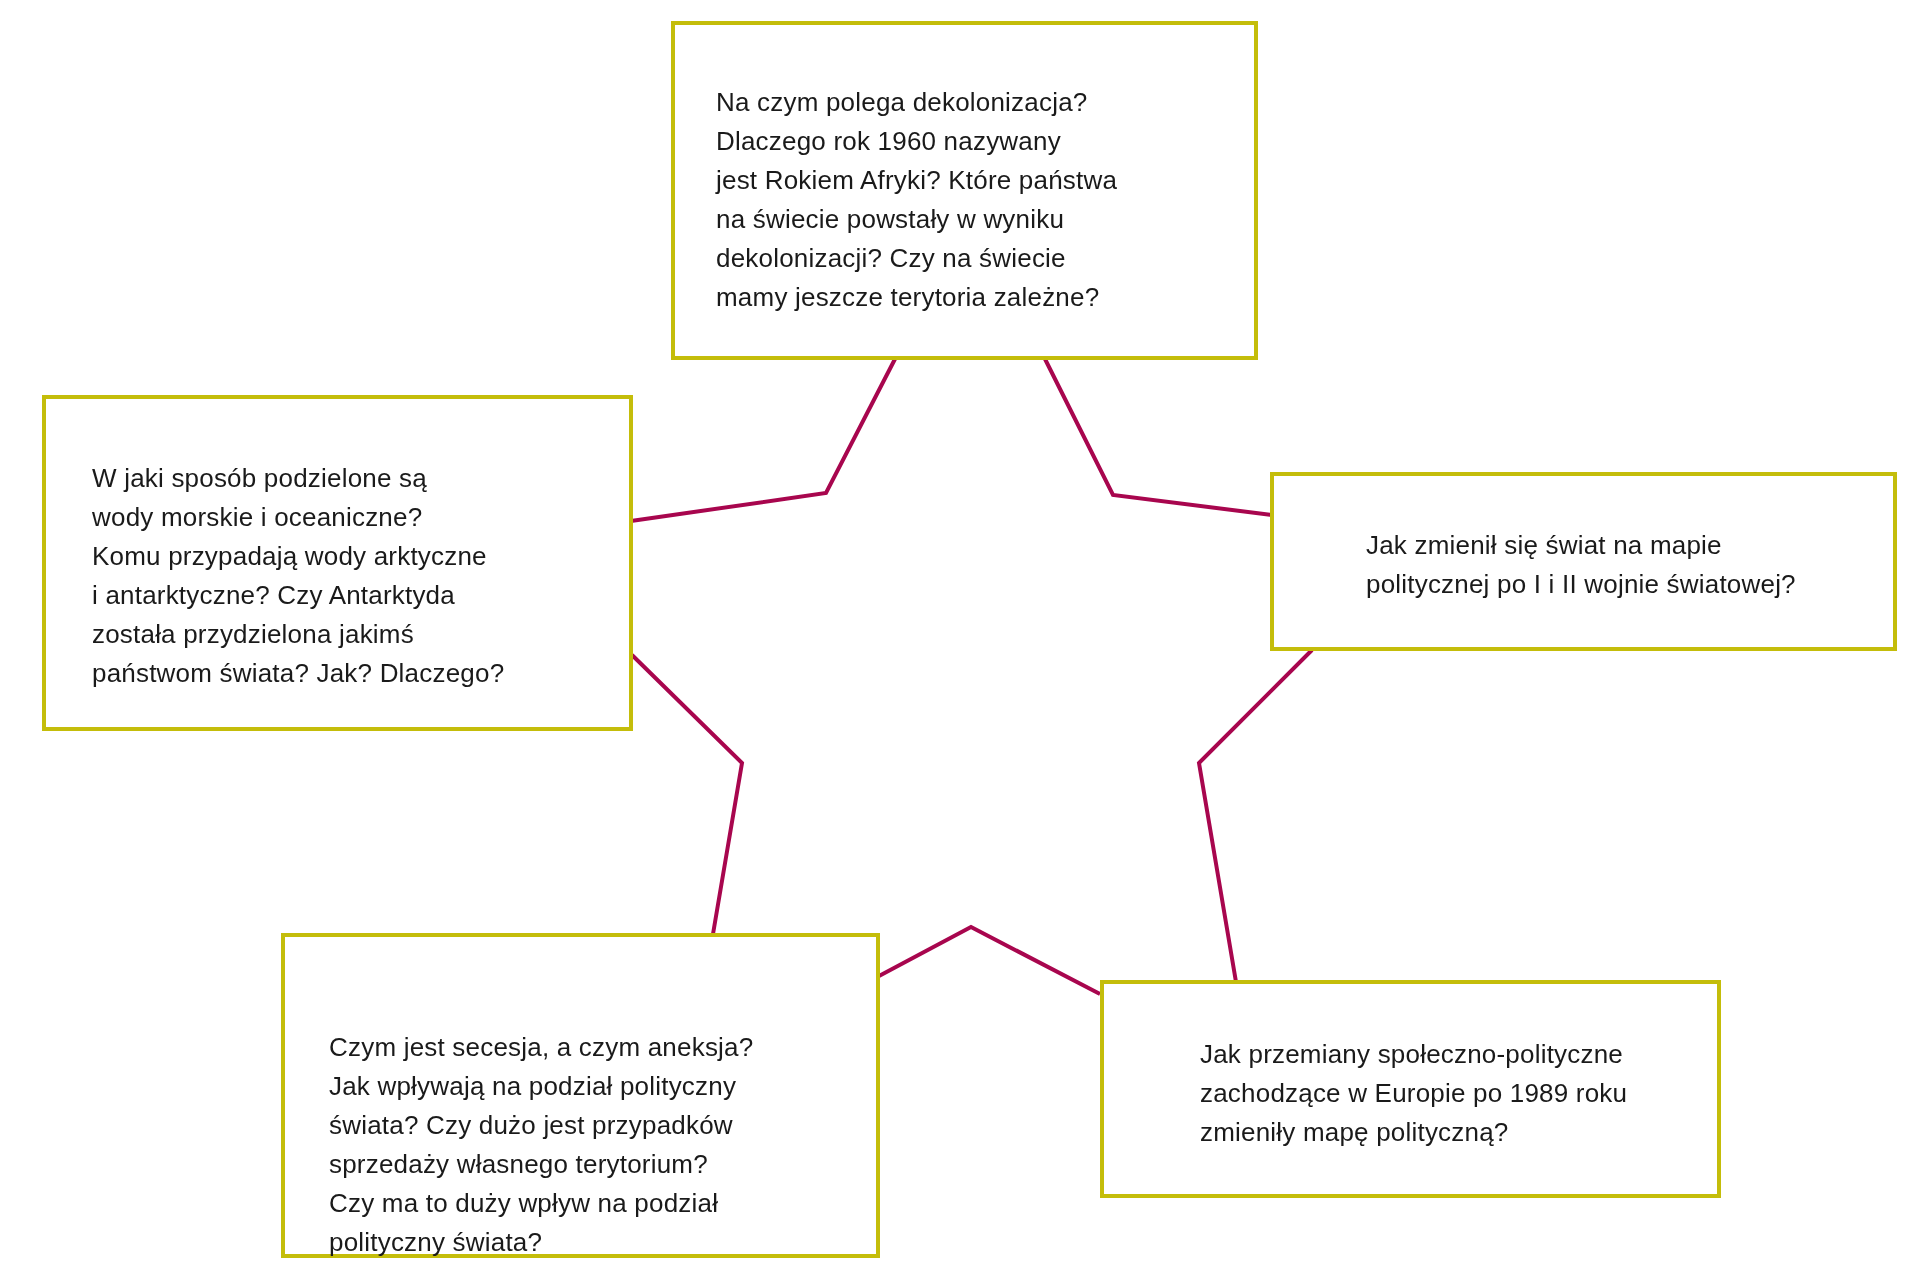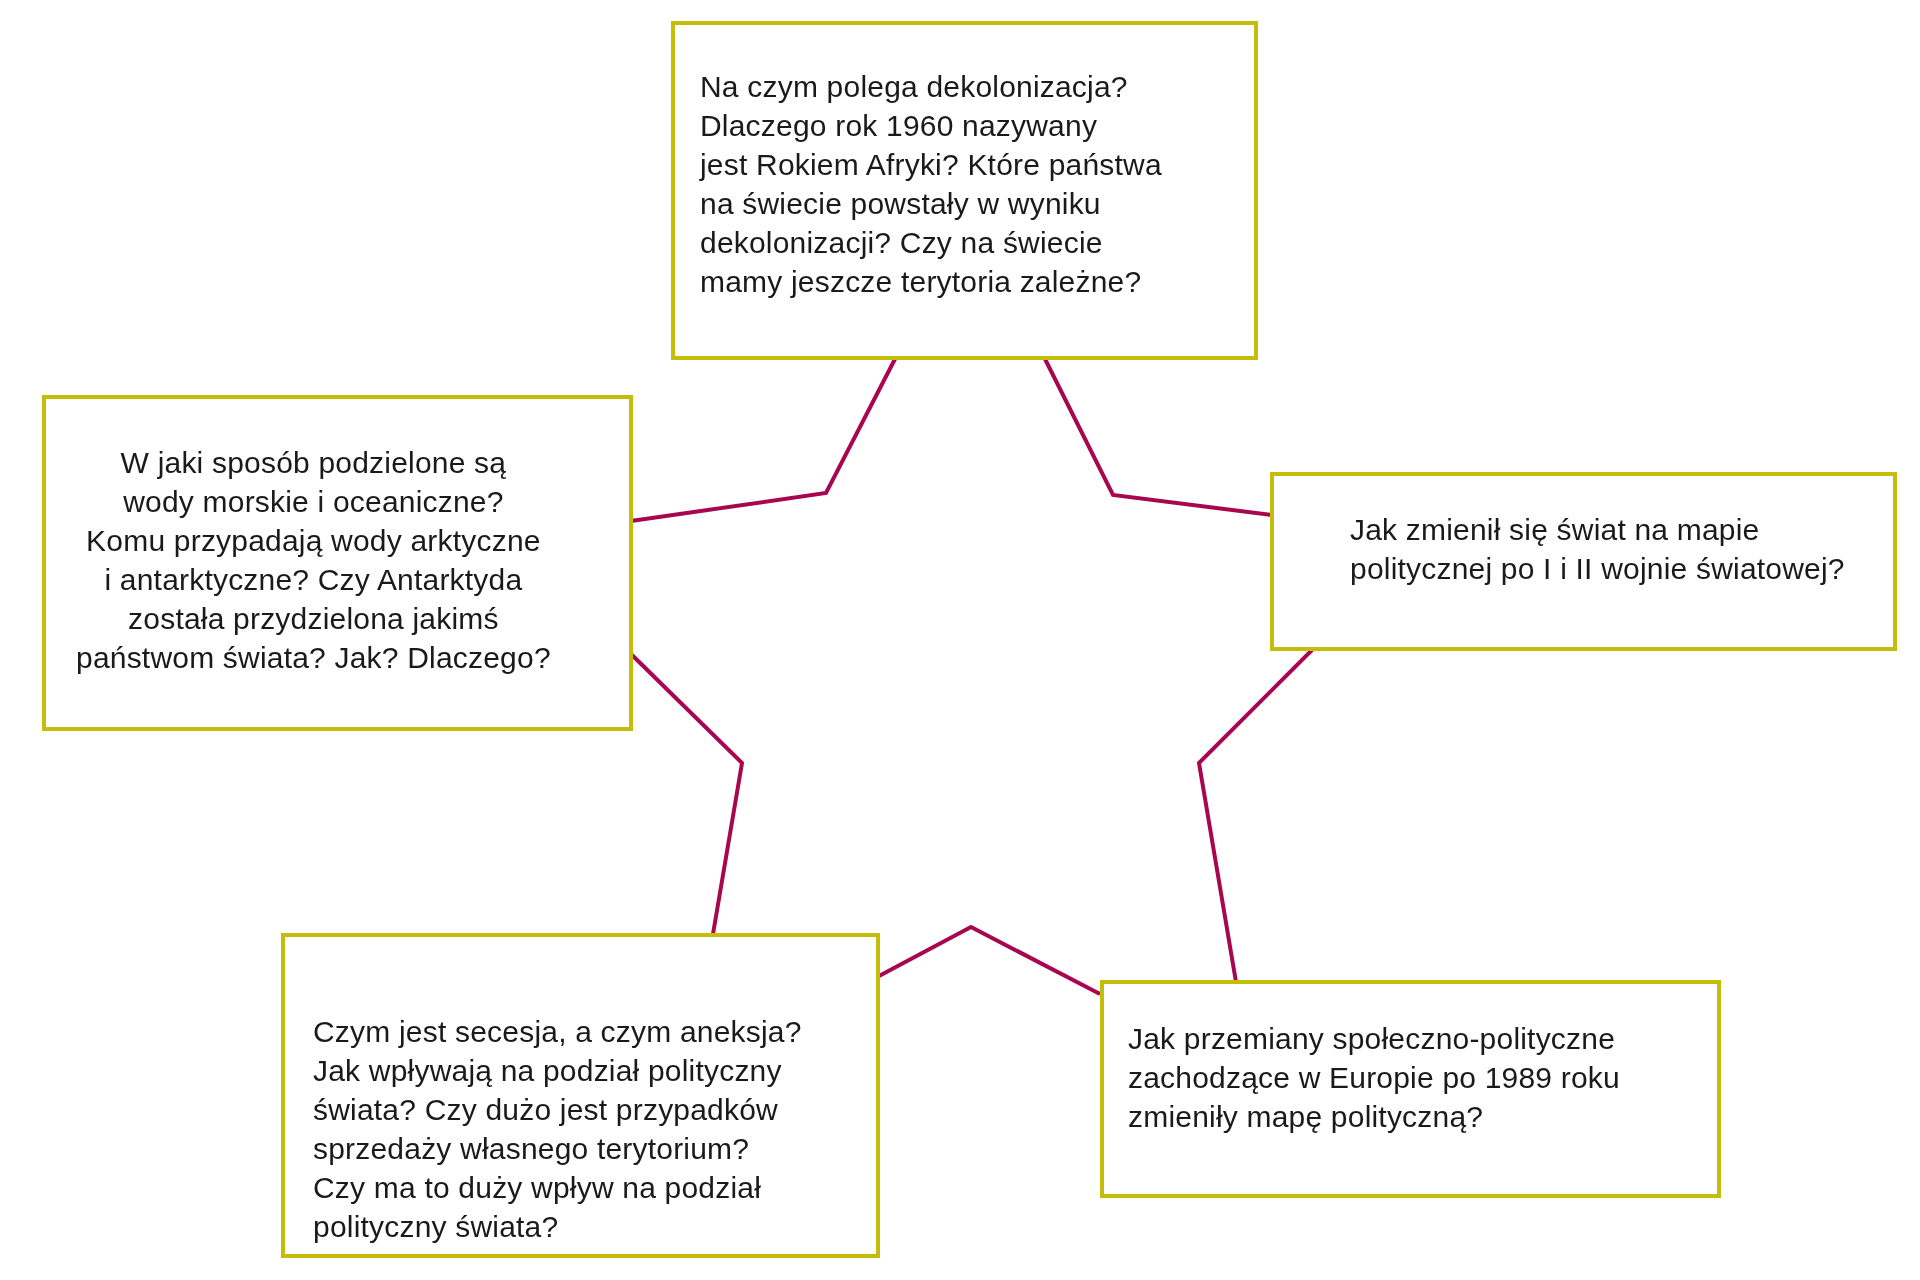--- a/index.html
+++ b/index.html
@@ -6,23 +6,23 @@
   body { width: 1920px; height: 1280px; position: relative; overflow: hidden; }
   .star { position: absolute; left: 0; top: 0; width: 1920px; height: 1280px; }
   .box {
     position: absolute;
     box-sizing: border-box;
     border: 4px solid #c4bd0a;
     background: transparent;
   }
   .text {
     position: absolute;
-    margin: 0;
+    margin: 16px;
     font-family: "Liberation Sans", sans-serif;
-    font-size: 30px;
+    font-size: 26px;
     line-height: 39px;
     color: #1a1a1a;
     white-space: pre;
     letter-spacing: 0.2px;
   }
 </style>
 </head>
 <body>
 
 <svg class="star" viewBox="0 0 1920 1280" xmlns="http://www.w3.org/2000/svg">
@@ -37,35 +37,35 @@
 
 <div class="box" style="left:671px; top:21px; width:587px; height:339px;"></div>
 <p class="text" style="left:700px; top:67px;"><span>Na czym polega dekolonizacja?</span>
 <span>Dlaczego rok 1960 nazywany</span>
 <span>jest Rokiem Afryki? Które państwa</span>
 <span>na świecie powstały w wyniku</span>
 <span>dekolonizacji? Czy na świecie</span>
 <span>mamy jeszcze terytoria zależne?</span></p>
 
 <div class="box" style="left:42px; top:395px; width:591px; height:336px;"></div>
-<p class="text" style="left:76px; top:443px;text-align:center;"><span>W jaki sposób podzielone są</span>
+<p class="text" style="left:76px; top:443px;"><span>W jaki sposób podzielone są</span>
 <span>wody morskie i oceaniczne?</span>
 <span>Komu przypadają wody arktyczne</span>
 <span>i antarktyczne? Czy Antarktyda</span>
 <span>została przydzielona jakimś</span>
 <span>państwom świata? Jak? Dlaczego?</span></p>
 
 <div class="box" style="left:1270px; top:472px; width:627px; height:179px;"></div>
 <p class="text" style="left:1350px; top:510px;"><span>Jak zmienił się świat na mapie</span>
 <span>politycznej po I i II wojnie światowej?</span></p>
 
 <div class="box" style="left:281px; top:933px; width:599px; height:325px;"></div>
 <p class="text" style="left:313px; top:1012px;"><span>Czym jest secesja, a czym aneksja?</span>
 <span>Jak wpływają na podział polityczny</span>
 <span>świata? Czy dużo jest przypadków</span>
 <span>sprzedaży własnego terytorium?</span>
 <span>Czy ma to duży wpływ na podział</span>
 <span>polityczny świata?</span></p>
 
 <div class="box" style="left:1100px; top:980px; width:621px; height:218px;"></div>
-<p class="text" style="left:1128px; top:1019px;"><span>Jak przemiany społeczno-polityczne</span>
+<p class="text" style="left:1184px; top:1019px;"><span>Jak przemiany społeczno-polityczne</span>
 <span>zachodzące w Europie po 1989 roku</span>
 <span>zmieniły mapę polityczną?</span></p>
 
 </body></html>

